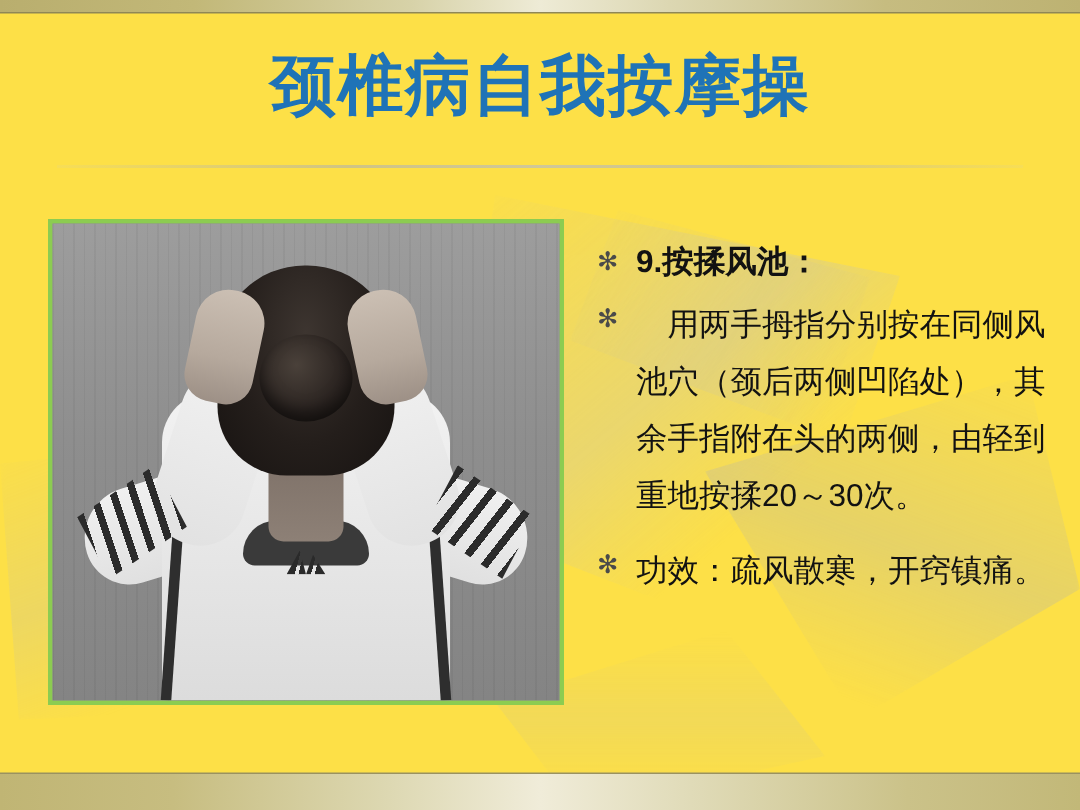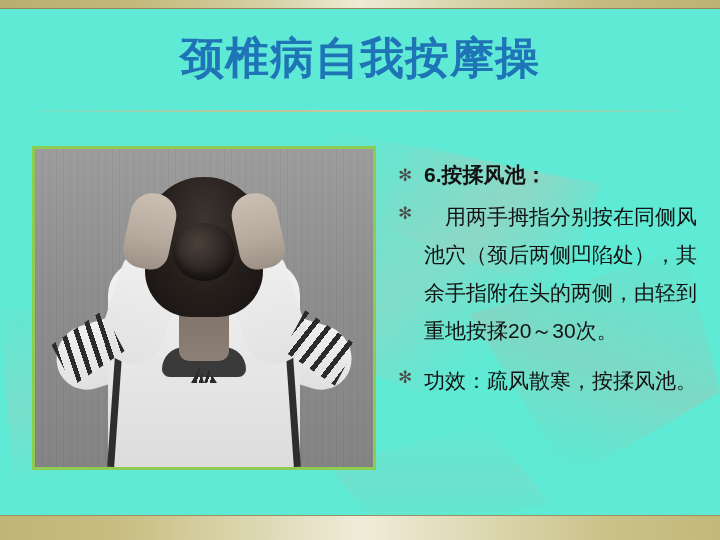--- a/index.html
+++ b/index.html
@@ -10,21 +10,21 @@
     width: 720px;
     height: 540px;
     overflow: hidden;
     font-family: "Liberation Sans", "DejaVu Sans", sans-serif;
   }
 
   #slide {
     position: relative;
     width: 720px;
     height: 540px;
-    background: #5eead4;
+    background: #fde047;
     overflow: hidden;
   }
 
   
   .paper-wash {
     position: absolute;
     pointer-events: none;
   }
   .wash-a {
     left: 300px; top: 130px;
@@ -333,28 +333,28 @@
       <div class="hand-l"></div>
       <div class="hand-r"></div>
       <div class="logo-mark"></div>
     </div>
   </div>
 
   <div class="body-col">
 
     <div class="bullet-block">
       <span class="bullet-mark">✻</span>
-      <span class="bullet-text bold-head">6.按揉风池：</span>
+      <span class="bullet-text bold-head">9.按揉风池：</span>
     </div>
 
     <div class="bullet-block block-gap-1">
       <span class="bullet-mark">✻</span>
       <span class="bullet-text">　用两手拇指分别按在同侧风池穴（颈后两侧凹陷处），其余手指附在头的两侧，由轻到重地按揉20～30次。</span>
     </div>
 
     <div class="bullet-block block-gap-2">
       <span class="bullet-mark">✻</span>
-      <span class="bullet-text"><span class="lead-bold">功效</span><span>：疏风散寒，按揉风池。</span></span>
+      <span class="bullet-text"><span class="lead-bold">功效</span><span>：疏风散寒，开窍镇痛。</span></span>
     </div>
 
   </div>
 
 </div>
 
 </body></html>

